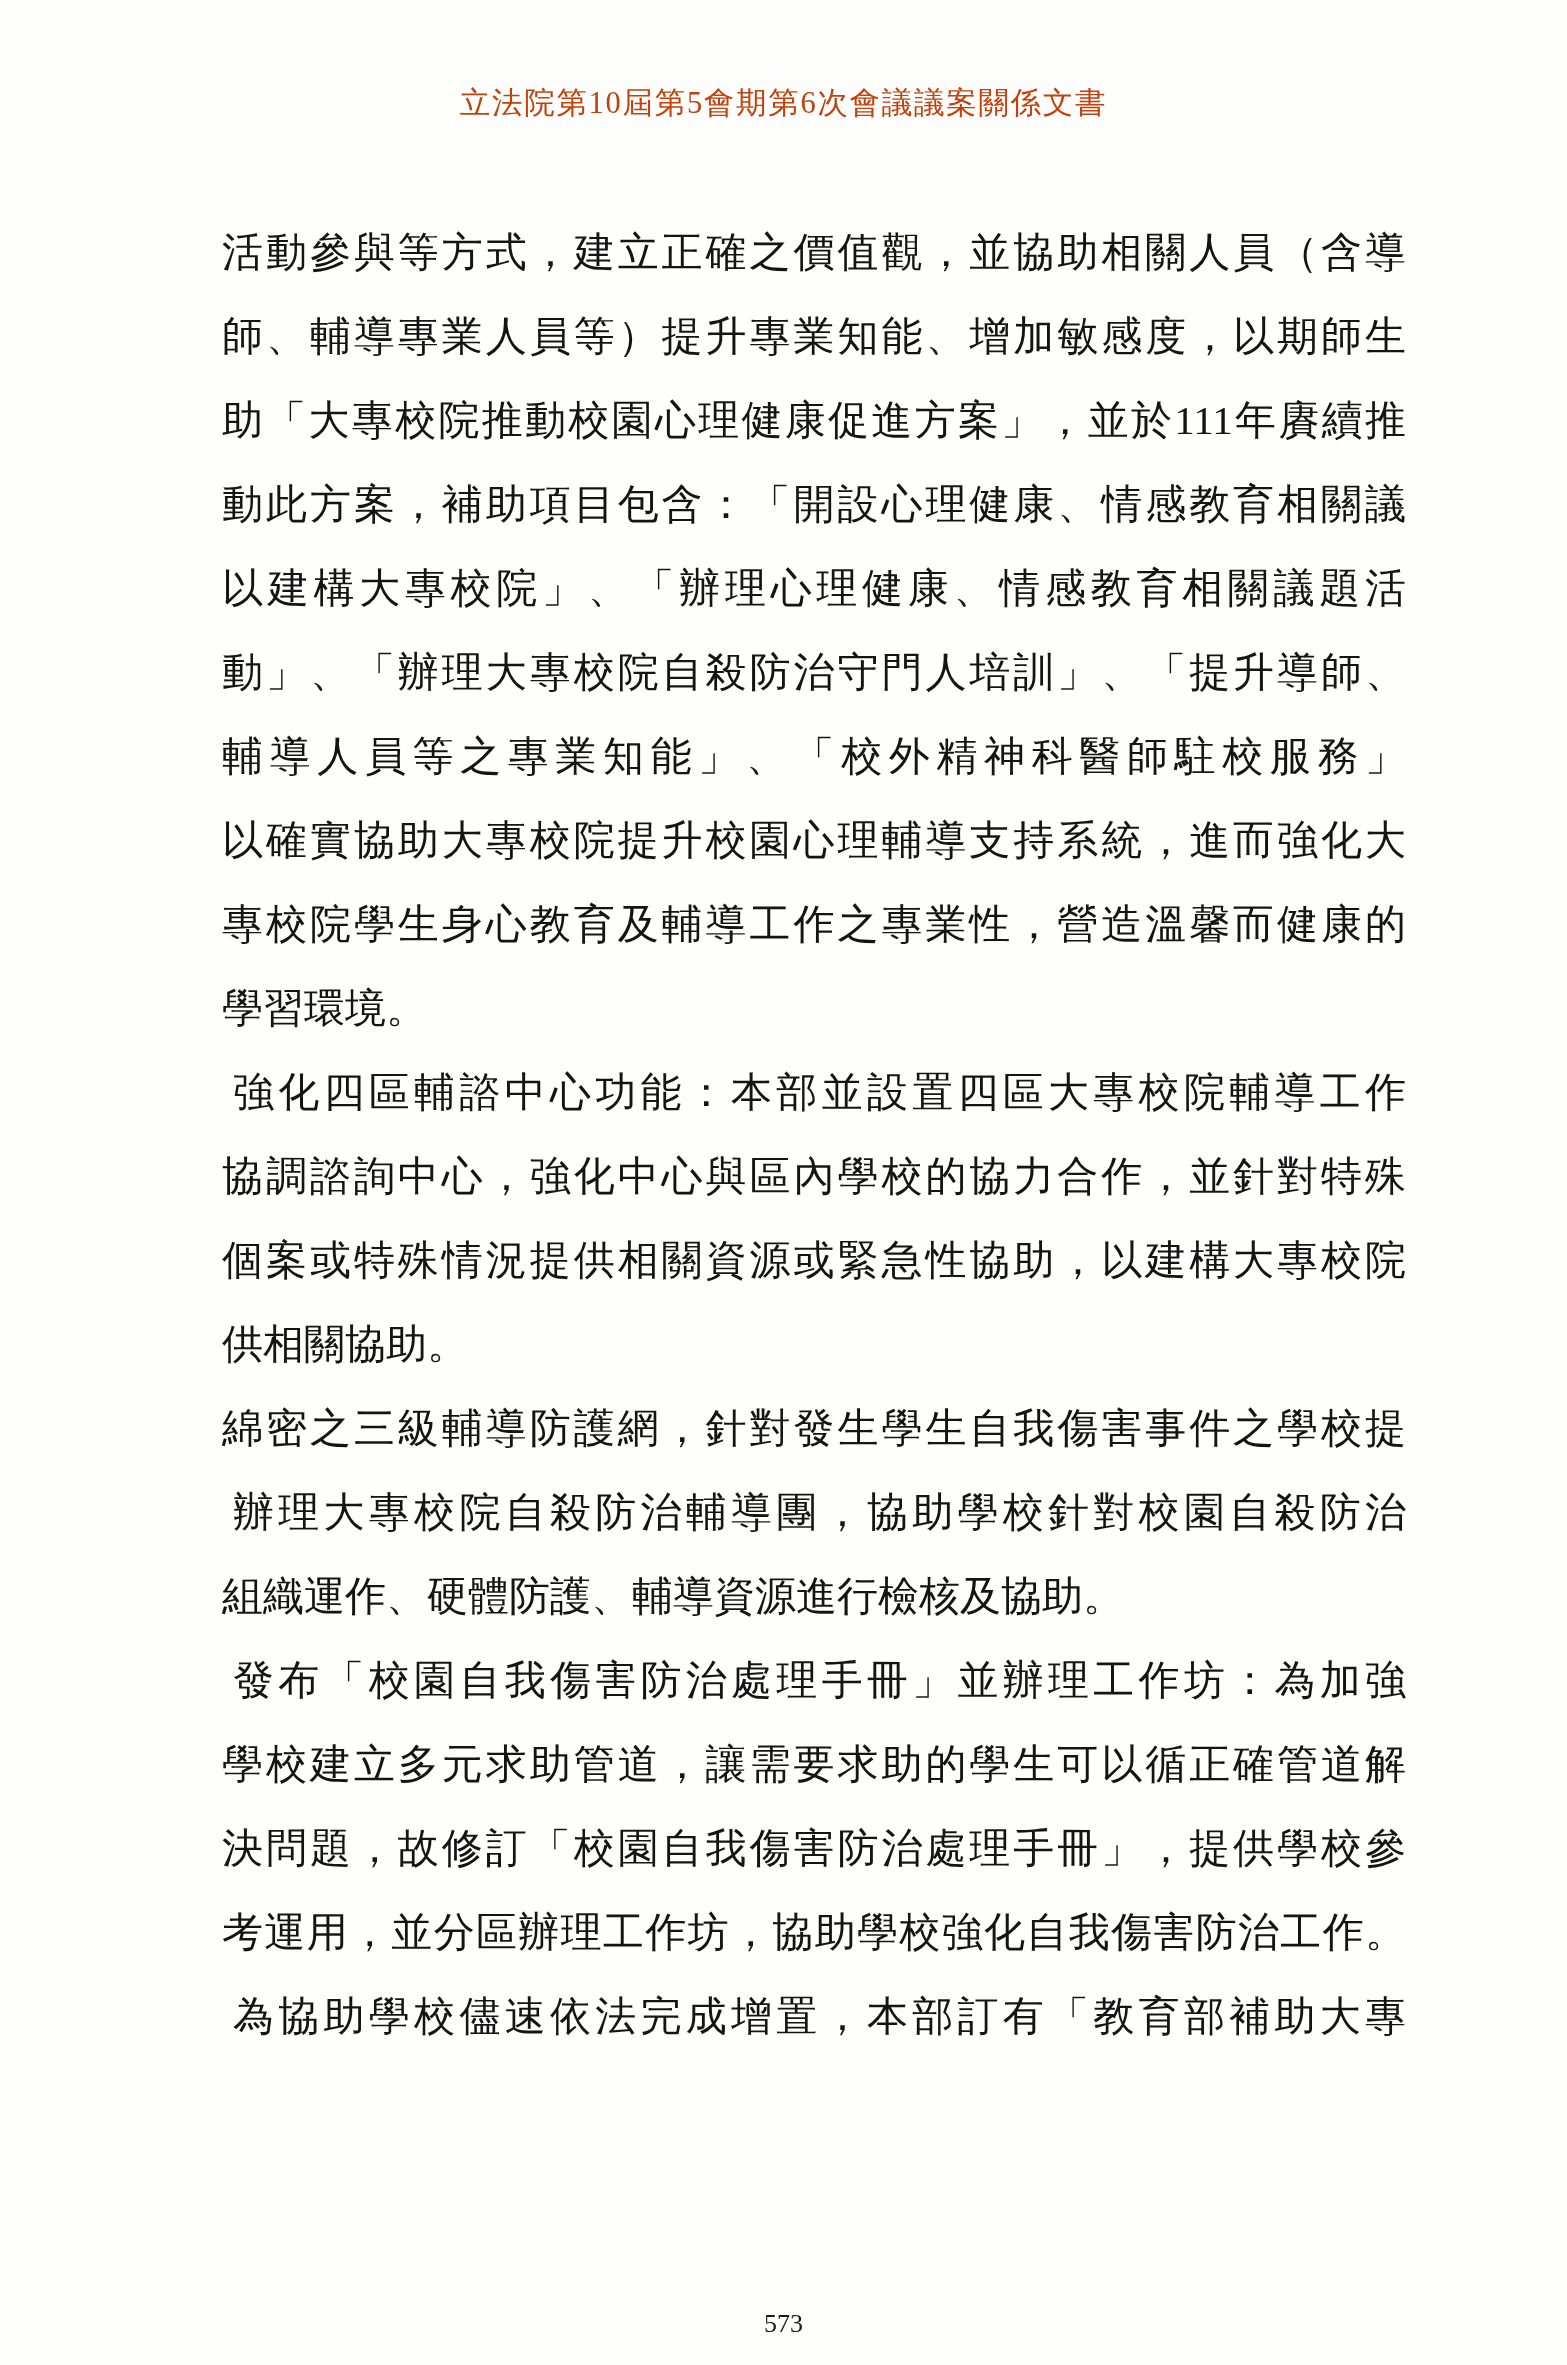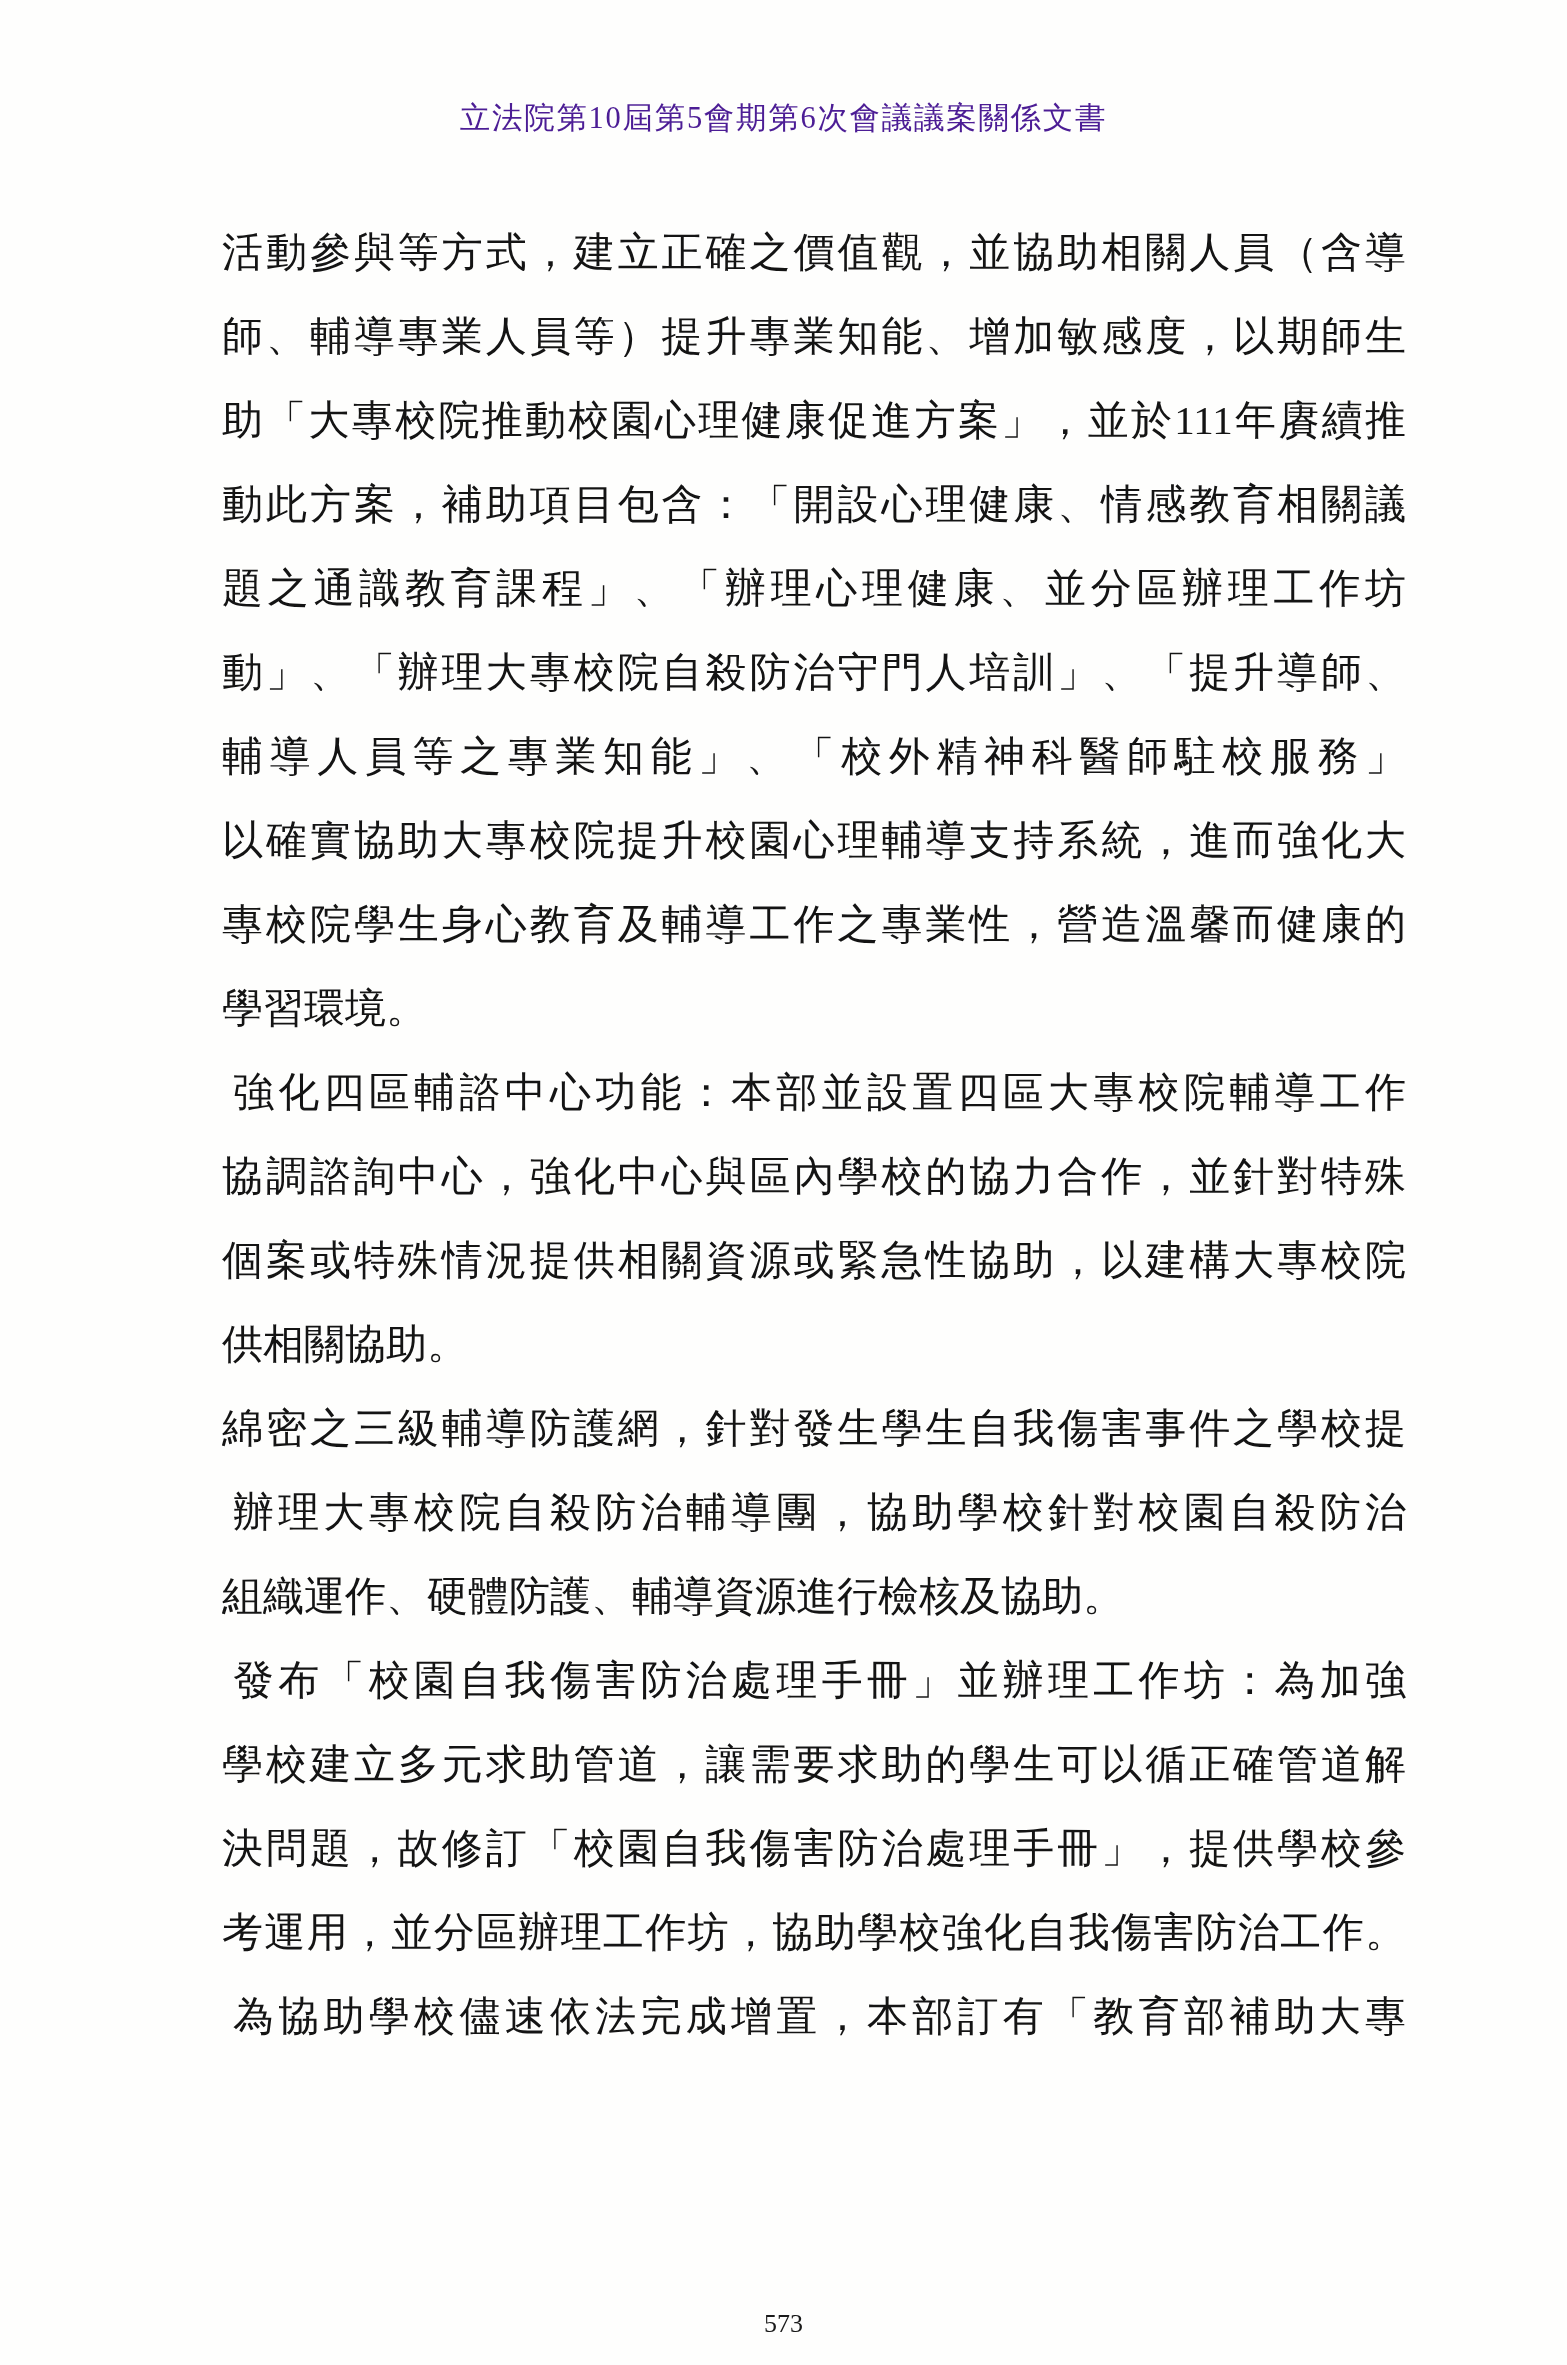--- a/index.html
+++ b/index.html
@@ -9,28 +9,28 @@
     width: 1567px;
     height: 2366px;
     background: #fefefdff;
     background-color: #fefefd;
     font-family: "Liberation Serif", "DejaVu Serif", serif;
     color: #141414;
     overflow: hidden;
   }
   .doc-header {
     position: absolute;
-    top: 102px;
+    top: 87px;
     left: 0;
     width: 100%;
     text-align: center;
     font-size: 30.5px;
     line-height: 33px;
     letter-spacing: 1.7px;
-    color: #4c1d95;
+    color: #c2410c;
   }
   .doc-body {
     position: absolute;
     top: 210px;
     left: 12px;
     width: 100%;
   }
   .line {
     font-size: 41px;
     line-height: 84px;
@@ -67,21 +67,21 @@
 <div class="page">
 
   <div class="doc-header">立法院第10屆第5會期第6次會議議案關係文書</div>
 
   <div class="doc-body">
 
     <div class="line pline just">活動參與等方式，建立正確之價值觀，並協助相關人員（含導</div>
     <div class="line pline just">師、輔導專業人員等）提升專業知能、增加敏感度，以期師生</div>
     <div class="line pline just">助「大專校院推動校園心理健康促進方案」，並於111年賡續推</div>
     <div class="line pline just">動此方案，補助項目包含：「開設心理健康、情感教育相關議</div>
-    <div class="line pline just">題之通識教育課程」、「辦理心理健康、並分區辦理工作坊</div>
+    <div class="line pline just">以建構大專校院」、「辦理心理健康、情感教育相關議題活</div>
     <div class="line pline just">動」、「辦理大專校院自殺防治守門人培訓」、「提升導師、專業</div>
     <div class="line pline just">輔導人員等之專業知能」、「校外精神科醫師駐校服務」等項目，</div>
     <div class="line pline just">以確實協助大專校院提升校園心理輔導支持系統，進而強化大</div>
     <div class="line pline just">專校院學生身心教育及輔導工作之專業性，營造溫馨而健康的</div>
     <div class="line pline left">學習環境。</div>
 
     <div class="line ifirst just"><span>強化四區輔諮中心功能：本部並設置四區大專校院輔導工作</span></div>
     <div class="line pline just">協調諮詢中心，強化中心與區內學校的協力合作，並針對特殊</div>
     <div class="line pline just">個案或特殊情況提供相關資源或緊急性協助，以建構大專校院</div>
     <div class="line pline left">供相關協助。</div>

